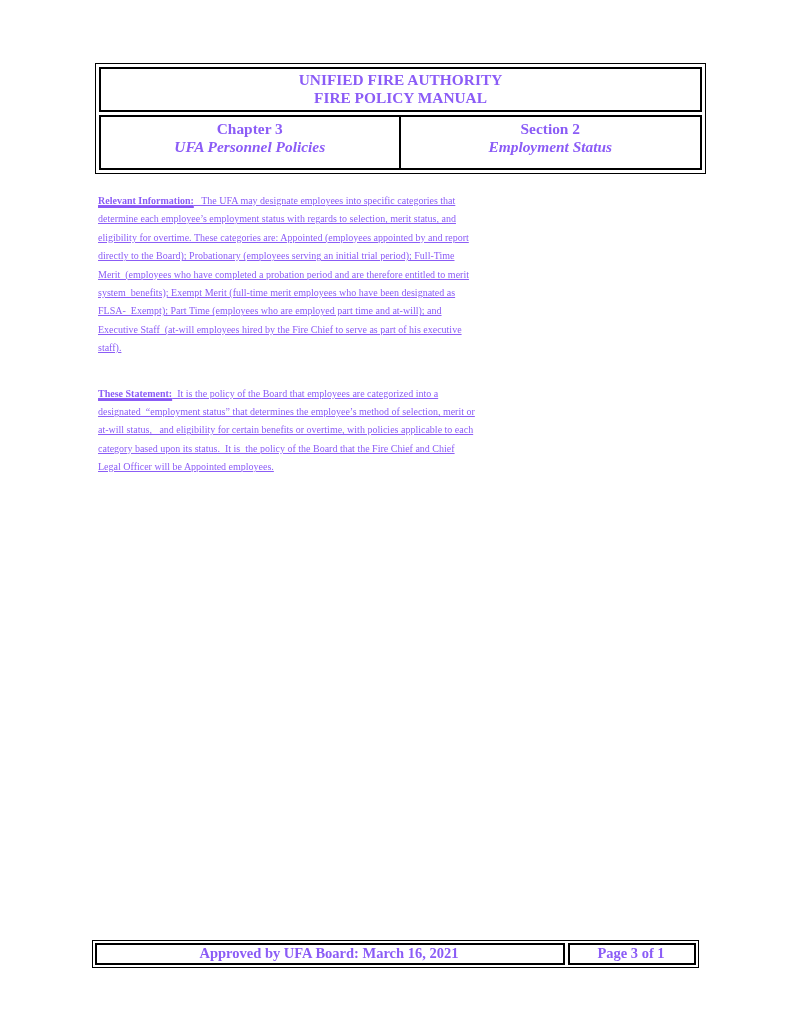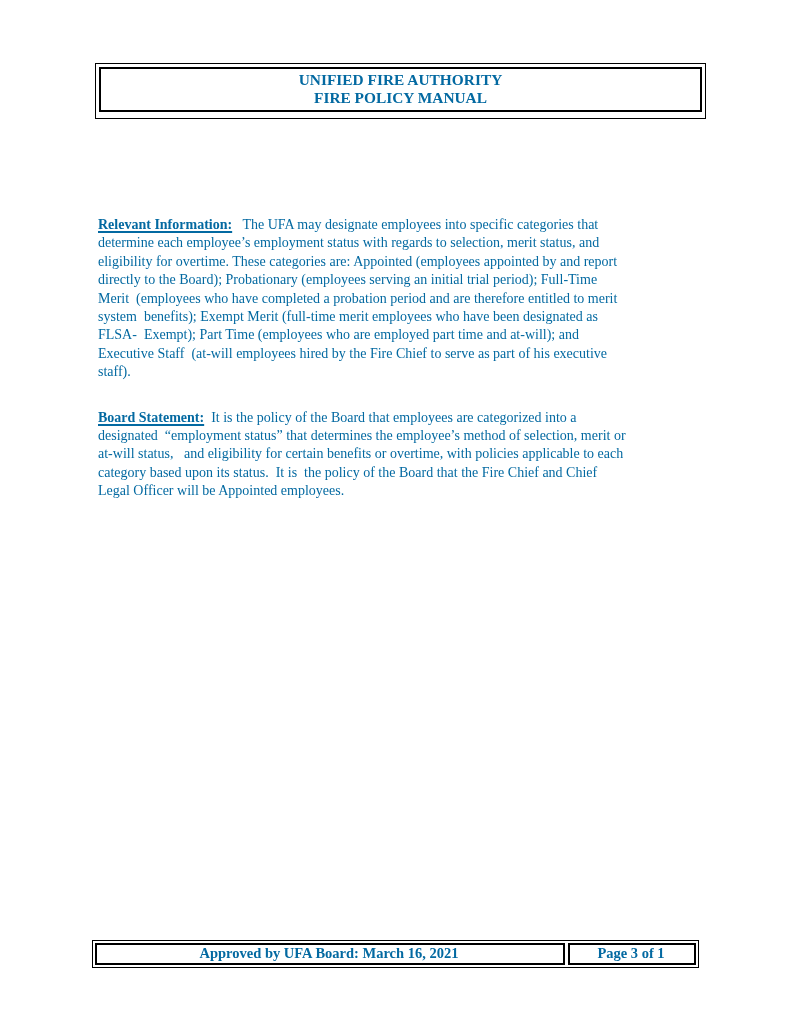--- a/index.html
+++ b/index.html
@@ -3,21 +3,21 @@
 <meta charset="utf-8">
 <style>
   * { margin: 0; padding: 0; box-sizing: border-box; }
   html, body { background: #ffffff; }
   .page {
     position: relative;
     width: 791px;
     height: 1024px;
     margin: 0 auto;
     background: #ffffff;
-    color: #0369a1;
+    color: #8b5cf6;
     font-family: "Liberation Serif", "DejaVu Serif", serif;
     overflow: hidden;
   }
 
   
   .header-table {
     position: absolute;
     top: 63px;
     left: 95px;
     width: 611px;
@@ -46,25 +46,26 @@
     line-height: 18px;
     padding: 3px 0 12px 0;
   }
   .header-cell.left { border-right: 2px solid #000; }
   .cell-label { font-weight: bold; }
   .cell-name  { font-weight: bold; font-style: italic; }
 
   
   .doc-body {
     position: absolute;
-    top: 216px;
+    top: 192px;
     left: 98px;
     width: 650px;
-    font-size: 14px;
+    font-size: 10px;
     line-height: 18.4px;
+    text-decoration: underline;
   }
   .para {
     white-space: pre-wrap;
   }
   .para + .para { margin-top: 27px; }
   .para-label {
     font-weight: bold;
     text-decoration: underline;
     text-decoration-thickness: 1.5px;
     text-underline-offset: 2px;
@@ -96,33 +97,43 @@
 </head>
 <body>
 
 <div class="page">
 
   <div class="header-table">
     <div class="header-title-box">
       <div>UNIFIED FIRE AUTHORITY</div>
       <div>FIRE POLICY MANUAL</div>
     </div>
+    <div class="header-row2">
+      <div class="header-cell left">
+        <div class="cell-label">Chapter 3</div>
+        <div class="cell-name">UFA Personnel Policies</div>
+      </div>
+      <div class="header-cell">
+        <div class="cell-label">Section 2</div>
+        <div class="cell-name">Employment Status</div>
+      </div>
+    </div>
   </div>
 
   <div class="doc-body">
     <p class="para"><span class="para-label">Relevant Information:</span><span>   The UFA may designate employees into specific categories that
 determine each employee’s employment status with regards to selection, merit status, and
 eligibility for overtime. These categories are: Appointed (employees appointed by and report
 directly to the Board); Probationary (employees serving an initial trial period); Full-Time
 Merit  (employees who have completed a probation period and are therefore entitled to merit
 system  benefits); Exempt Merit (full-time merit employees who have been designated as
 FLSA-  Exempt); Part Time (employees who are employed part time and at-will); and
 Executive Staff  (at-will employees hired by the Fire Chief to serve as part of his executive
 staff).</span></p>
-    <p class="para"><span class="para-label">Board Statement:</span><span>  It is the policy of the Board that employees are categorized into a
+    <p class="para"><span class="para-label">These Statement:</span><span>  It is the policy of the Board that employees are categorized into a
 designated  “employment status” that determines the employee’s method of selection, merit or
 at-will status,   and eligibility for certain benefits or overtime, with policies applicable to each
 category based upon its status.  It is  the policy of the Board that the Fire Chief and Chief
 Legal Officer will be Appointed employees.</span></p>
   </div>
 
   <div class="footer-table">
     <div class="footer-cell approval">Approved by UFA Board: March 16, 2021</div>
     <div class="footer-cell pageno">Page 3 of 1</div>
   </div>

